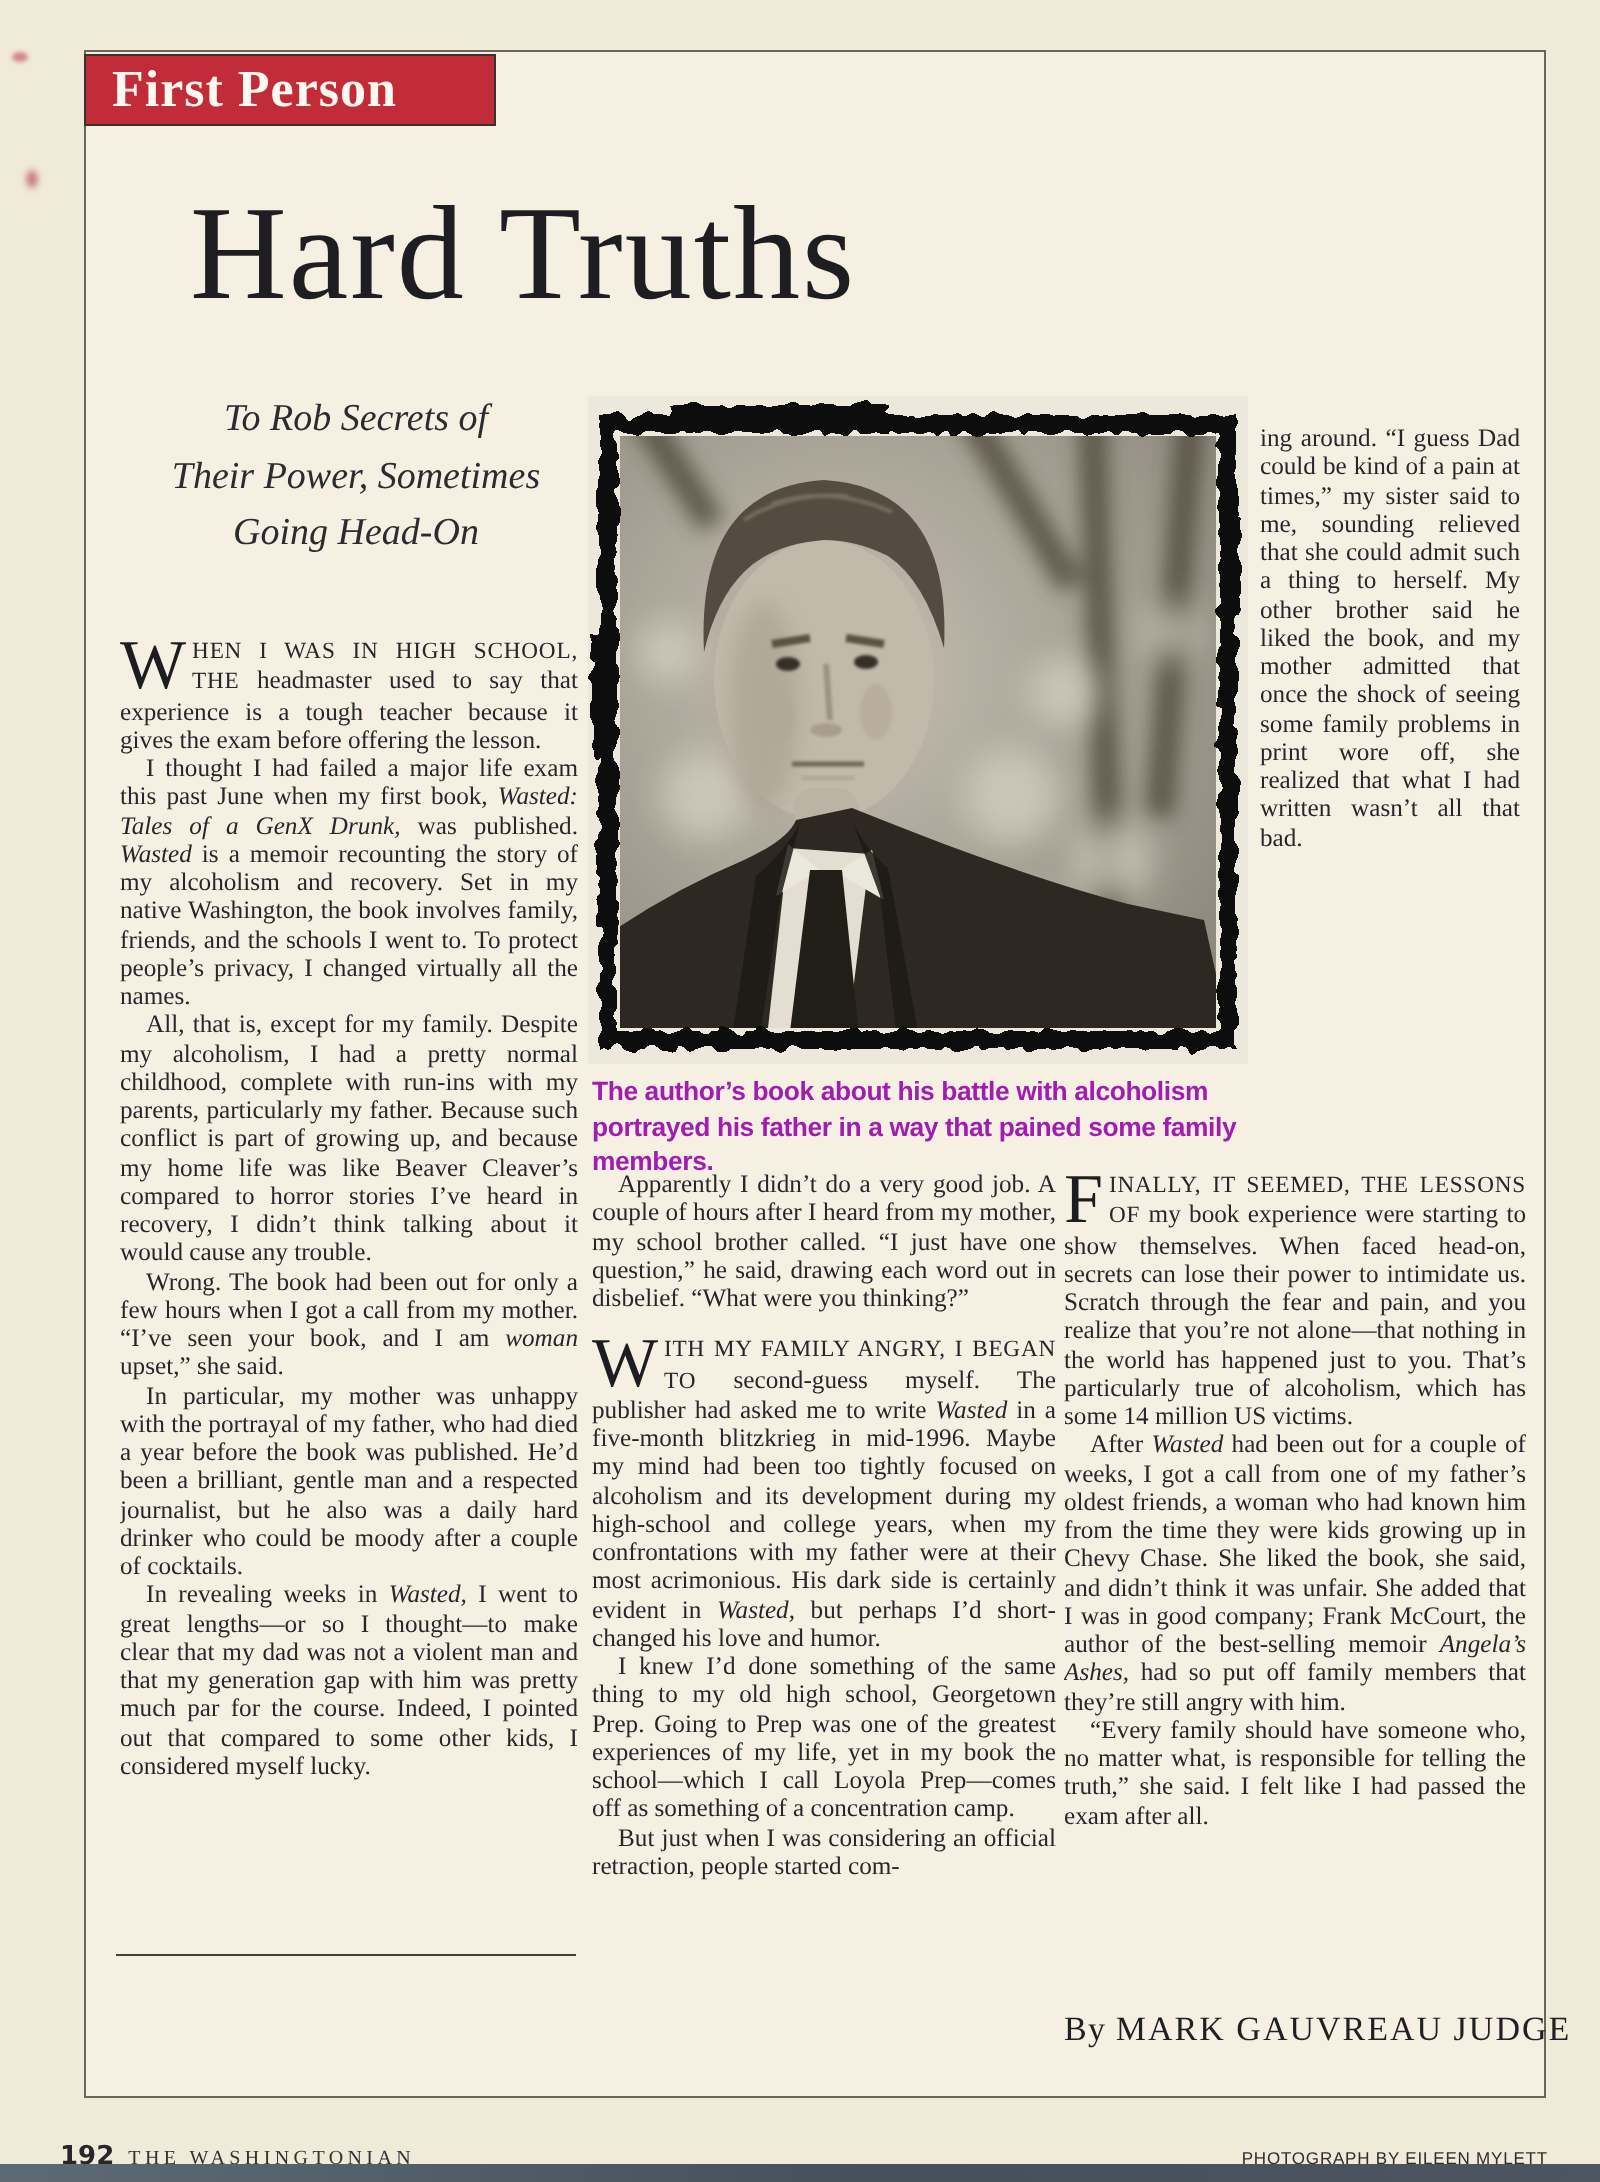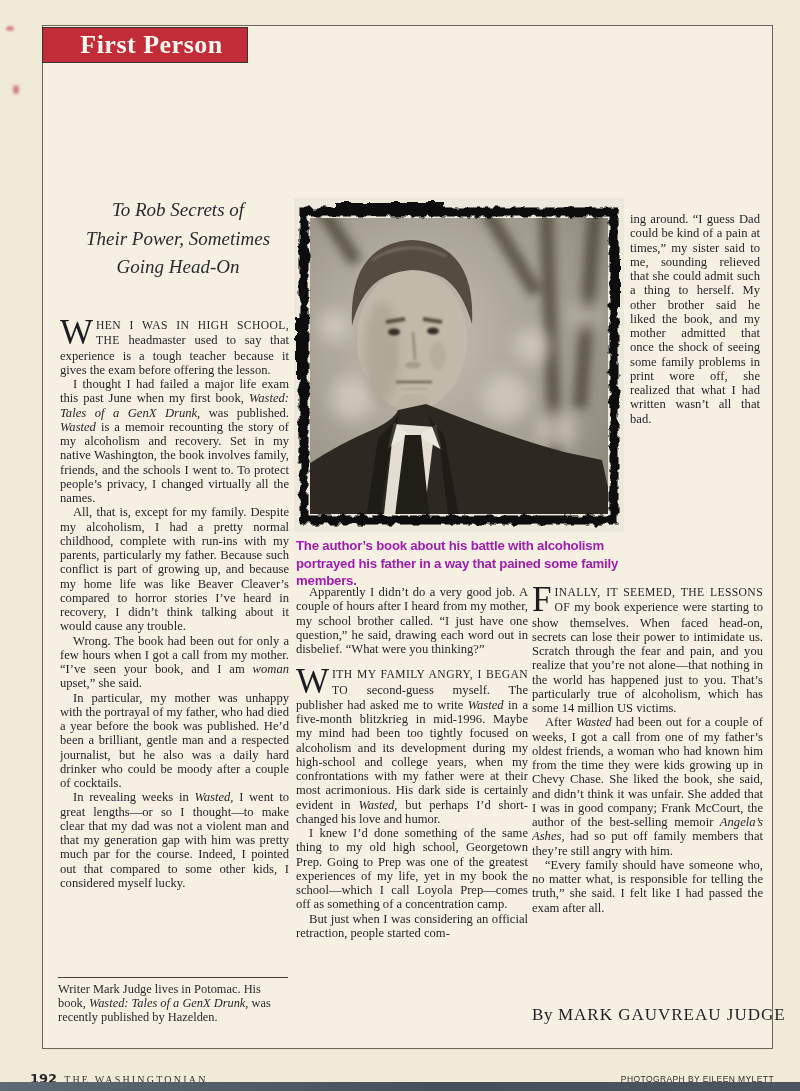--- a/index.html
+++ b/index.html
@@ -6,21 +6,21 @@
   body{width:800px;height:1091px;background:#e9e3d2;font-family:"Liberation Serif","DejaVu Serif",serif;}
   .page{position:relative;width:800px;height:1091px;background:#f0ead9;overflow:hidden;}
 
   .smudge{position:absolute;border-radius:50%;}
   .s1{left:6px;top:26px;width:8px;height:5px;background:#d4858d;filter:blur(1px);}
   .s2{left:13px;top:85px;width:6px;height:9px;background:#cc7d85;filter:blur(1.5px);}
 
   .article-box{position:absolute;left:42px;top:25px;width:729px;height:1022px;border:1px solid #6b665c;background:#f5f0e2;}
 
   .badge{position:absolute;left:42px;top:27px;width:206px;height:36px;background:#c22b38;border:1px solid #37332e;box-sizing:border-box;z-index:3;}
-  .badge span{display:block;padding-left:13px;line-height:34px;color:#fdf9f1;font-weight:bold;font-size:26px;letter-spacing:0.5px;font-family:"Liberation Serif",serif;text-align:center;}
+  .badge span{display:block;padding-left:13px;line-height:34px;color:#fdf9f1;font-weight:bold;font-size:26px;letter-spacing:0.5px;font-family:"Liberation Serif",serif;}
 
   .title{position:absolute;left:95px;top:94px;margin:0;font-weight:normal;font-size:67px;line-height:1;color:#1e1e22;letter-spacing:1px;font-family:"Liberation Serif","DejaVu Serif",serif;}
 
   .deck{position:absolute;left:50px;top:196px;width:256px;text-align:center;font-style:italic;font-size:19px;line-height:28.5px;color:#2b2b30;}
   .deck span{display:block;}
 
   .photo{position:absolute;left:294px;top:198px;width:330px;height:334px;}
   .caption{position:absolute;left:296px;top:537px;width:330px;font-family:"Liberation Sans","DejaVu Sans",sans-serif;font-weight:bold;font-size:13.2px;line-height:17.5px;color:#a21caf;letter-spacing:-0.2px;}
 
   .col{position:absolute;font-size:12.6px;line-height:14.25px;color:#26262b;overflow:hidden;hyphens:auto;}
@@ -57,20 +57,21 @@
 
   <div class="smudge s1"></div>
   <div class="smudge s2"></div>
 
   <div class="article-box"></div>
 
   <div class="badge">
     <span>First Person</span>
   </div>
 
+  <h1 class="title">Hard Truths</h1>
 
   <div class="deck">
     <span>To Rob Secrets of</span>
     <span>Their Power, Sometimes</span>
     <span>Going Head-On</span>
   </div>
 
   <div class="photo">
     <svg width="330" height="334" viewBox="0 0 330 334" xmlns="http://www.w3.org/2000/svg">
       <defs>
@@ -159,23 +160,20 @@
   <div class="col col1">
       <p class=""><span class="dropcap">W</span><span class="smallcaps">HEN I WAS IN HIGH SCHOOL, THE</span><span> headmaster used to say that experience is a tough teacher because it gives the exam before offering the lesson.</span></p>
       <p class="indent "><span>I thought I had failed a major life exam this past June when my first book, </span><i>Wasted: Tales of a GenX Drunk,</i><span> was published. </span><i>Wasted</i><span> is a memoir recounting the story of my alcoholism and recovery. Set in my native Washington, the book involves family, friends, and the schools I went to. To protect people’s privacy, I changed virtually all the names.</span></p>
       <p class="indent "><span>All, that is, except for my family. Despite my alcoholism, I had a pretty normal childhood, complete with run-ins with my parents, particularly my father. Because such conflict is part of growing up, and because my home life was like Beaver Cleaver’s compared to horror stories I’ve heard in recovery, I didn’t think talking about it would cause any trouble.</span></p>
       <p class="indent "><span>Wrong. The book had been out for only a few hours when I got a call from my mother. “I’ve seen your book, and I am </span><i>woman</i><span> upset,” she said.</span></p>
       <p class="indent "><span>In particular, my mother was unhappy with the portrayal of my father, who had died a year before the book was published. He’d been a brilliant, gentle man and a respected journalist, but he also was a daily hard drinker who could be moody after a couple of cocktails.</span></p>
       <p class="indent "><span>In revealing weeks in </span><i>Wasted,</i><span> I went to great lengths—or so I thought—to make clear that my dad was not a violent man and that my generation gap with him was pretty much par for the course. Indeed, I pointed out that compared to some other kids, I considered myself lucky.</span></p>
     </div>
 
   <div class="bio-rule"></div>
-  <div class="bio">
-      <p class=""><span>Writer Mark Judge lives in Potomac. His book, </span><i>Wasted: Tales of a GenX Drunk</i><span>, was recently published by Hazelden.</span></p>
-    </div>
 
   <div class="col col2">
       <p class="indent "><span>Apparently I didn’t do a very good job. A couple of hours after I heard from my mother, my school brother called. “I just have one question,” he said, drawing each word out in disbelief. “What were you thinking?”</span></p>
       <p class="gap"><span class="dropcap">W</span><span class="smallcaps">ITH MY FAMILY ANGRY, I BEGAN TO</span><span> second-guess myself. The publisher had asked me to write </span><i>Wasted</i><span> in a five-month blitzkrieg in mid-1996. Maybe my mind had been too tightly focused on alcoholism and its development during my high-school and college years, when my confrontations with my father were at their most acrimonious. His dark side is certainly evident in </span><i>Wasted,</i><span> but perhaps I’d short-changed his love and humor.</span></p>
       <p class="indent "><span>I knew I’d done something of the same thing to my old high school, Georgetown Prep. Going to Prep was one of the greatest experiences of my life, yet in my book the school—which I call Loyola Prep—comes off as something of a concentration camp.</span></p>
       <p class="indent "><span>But just when I was considering an official retraction, people started com-</span></p>
     </div>
   <div class="col col3top">
       <p class=""><span>ing around. “I guess Dad could be kind of a pain at times,” my sister said to me, sounding relieved that she could admit such a thing to herself. My other brother said he liked the book, and my mother admitted that once the shock of seeing some family problems in print wore off, she realized that what I had written wasn’t all that bad.</span></p>
     </div>

